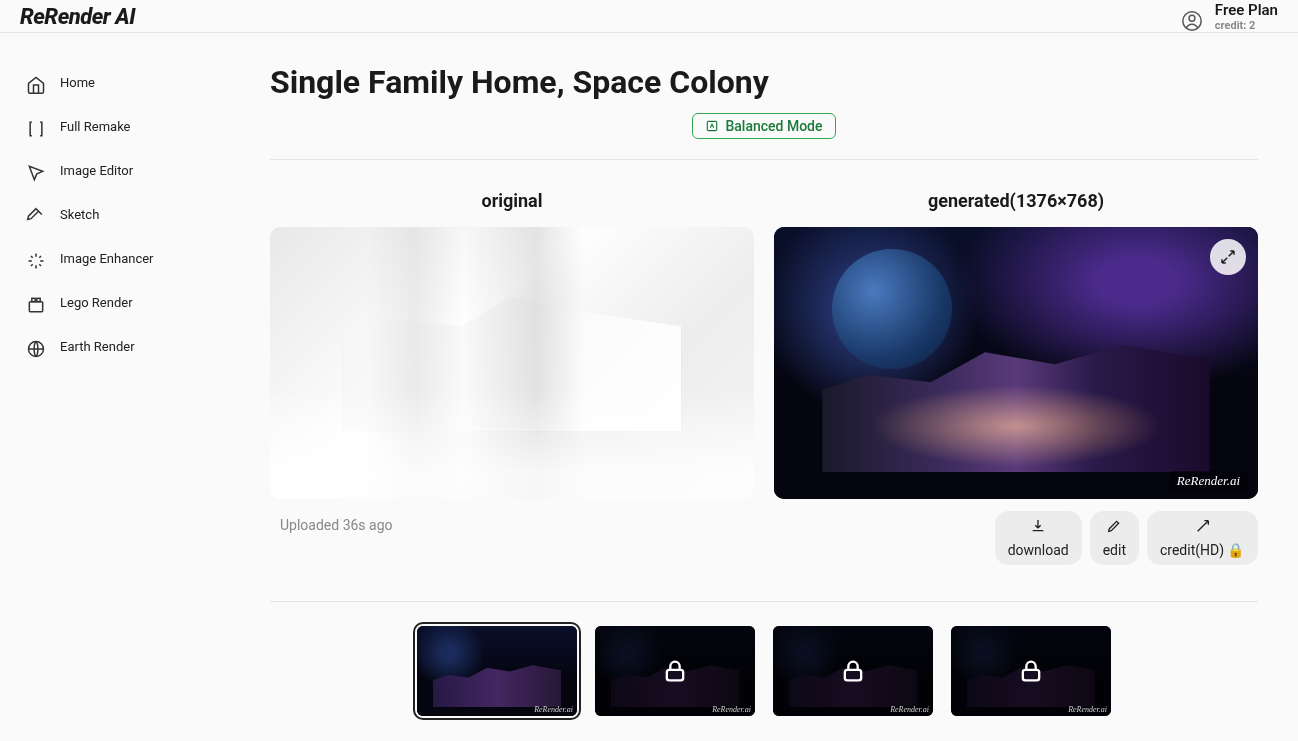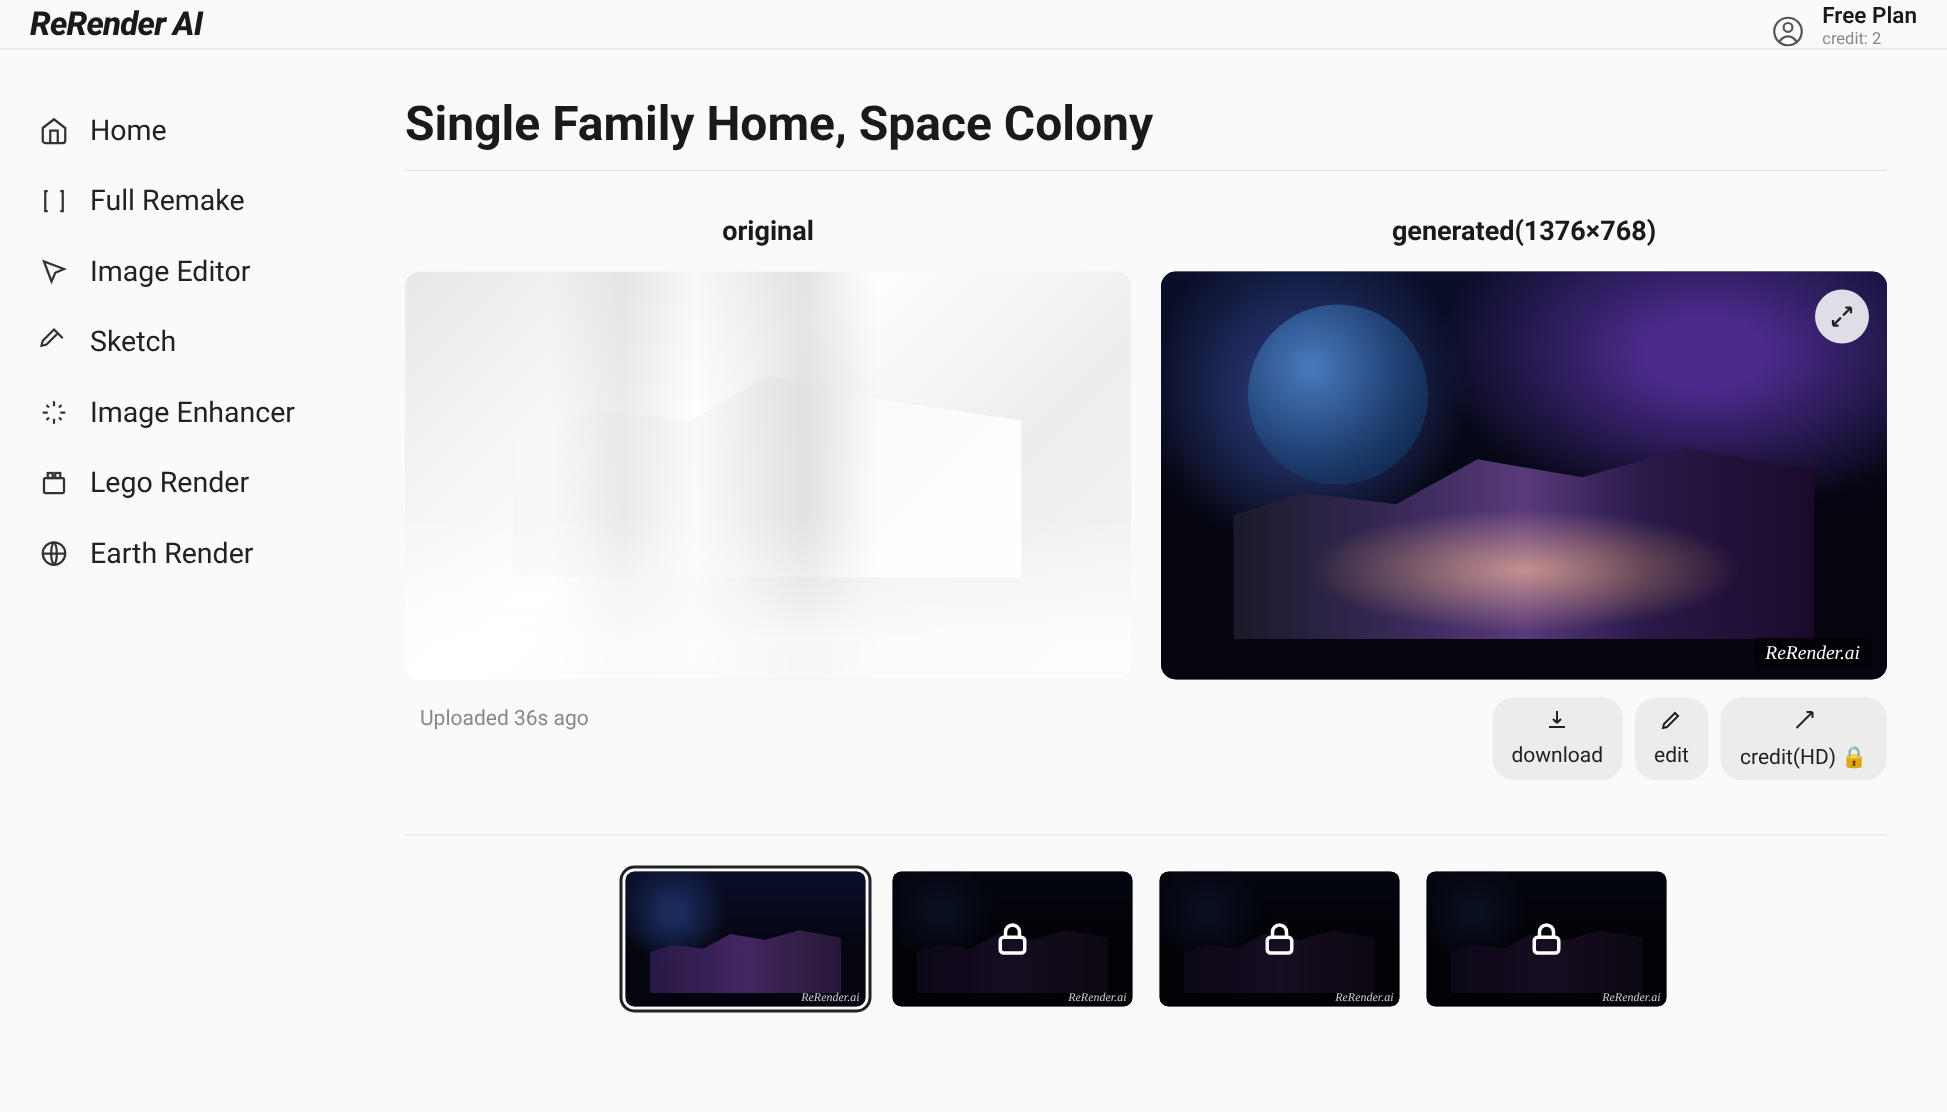--- a/index.html
+++ b/index.html
@@ -2,24 +2,24 @@
 <html><head>
 <meta charset="utf-8">
 <style>
 * { margin:0; padding:0; box-sizing:border-box; font-family:-apple-system,BlinkMacSystemFont,"Segoe UI",Roboto,sans-serif; }
 body { background:#fafafa; color:#1a1a1a; width:1298px; height:741px; overflow:hidden; }
 .header { height:33px; border-bottom:1px solid #e5e5e5; display:flex; align-items:center; justify-content:space-between; padding:0 20px; background:#fafafa; }
 .brand { font-size:22px; font-weight:800; font-style:italic; letter-spacing:-0.5px; }
 .account { display:flex; align-items:flex-end; gap:12px; }
 .account-text { display:flex; flex-direction:column; align-items:flex-start; }
 .plan { font-size:15px; font-weight:600; }
-.credit { font-size:11px; color:#888; }
+.credit { font-size:11px; color:#888;font-weight:bold; }
 .layout { display:flex; }
 .sidebar { width:230px; padding:30px 0; }
-.nav-item { display:flex; align-items:center; gap:14px; padding:12px 26px; font-size:19px; color:#222; cursor:pointer; }
+.nav-item { display:flex; align-items:flex-start; gap:14px; padding:12px 26px; font-size:13px; color:#222; cursor:pointer; }
 .nav-icon { width:20px; height:20px; display:flex; align-items:center; justify-content:center; color:#333; }
 .main { flex:1; padding:30px 40px; }
 .title { font-size:32px; font-weight:700; margin-bottom:12px; }
 .badge { display:inline-flex; align-items:center; gap:6px; padding:4px 12px; border:1px solid #34a853; border-radius:6px; color:#1b7a3a; font-size:14px; font-weight:500; }
 .badge-wrap { text-align:center; margin-bottom:20px; }
 .divider { border:none; border-top:1px solid #e5e5e5; margin:0 0 30px; }
 .cols { display:flex; gap:20px; }
 .col { flex:1; }
 .col-title { text-align:center; font-size:18px; font-weight:700; margin-bottom:16px; }
 .imgbox { position:relative; width:100%; aspect-ratio:16/9; border-radius:10px; overflow:hidden; }
@@ -136,20 +136,31 @@
             <circle cx="12" cy="12" r="9"></circle>
             <path d="M3 12h18M12 3c3 3 3 15 0 18M12 3c-3 3-3 15 0 18"></path>
           </svg>
         </span>
       <span>Earth Render</span>
     </div>
   </div>
 
   <div class="main">
     <h1 class="title">Single Family Home, Space Colony</h1>
+    <div class="badge-wrap">
+      <span class="badge">
+        <span>
+            <svg width="14" height="14" viewBox="0 0 24 24" fill="none" stroke="#1b7a3a" stroke-width="2">
+              <rect x="4" y="4" width="16" height="16" rx="2"></rect>
+              <path d="M9 15l3-6 3 6"></path>
+            </svg>
+          </span>
+        <span>Balanced Mode</span>
+      </span>
+    </div>
     <hr class="divider">
 
     <div class="cols">
       <div class="col">
         <div class="col-title">original</div>
         <div class="imgbox original">
           <div class="arch-sketch"></div>
         </div>
         <div class="uploaded">Uploaded 36s ago</div>
       </div>

